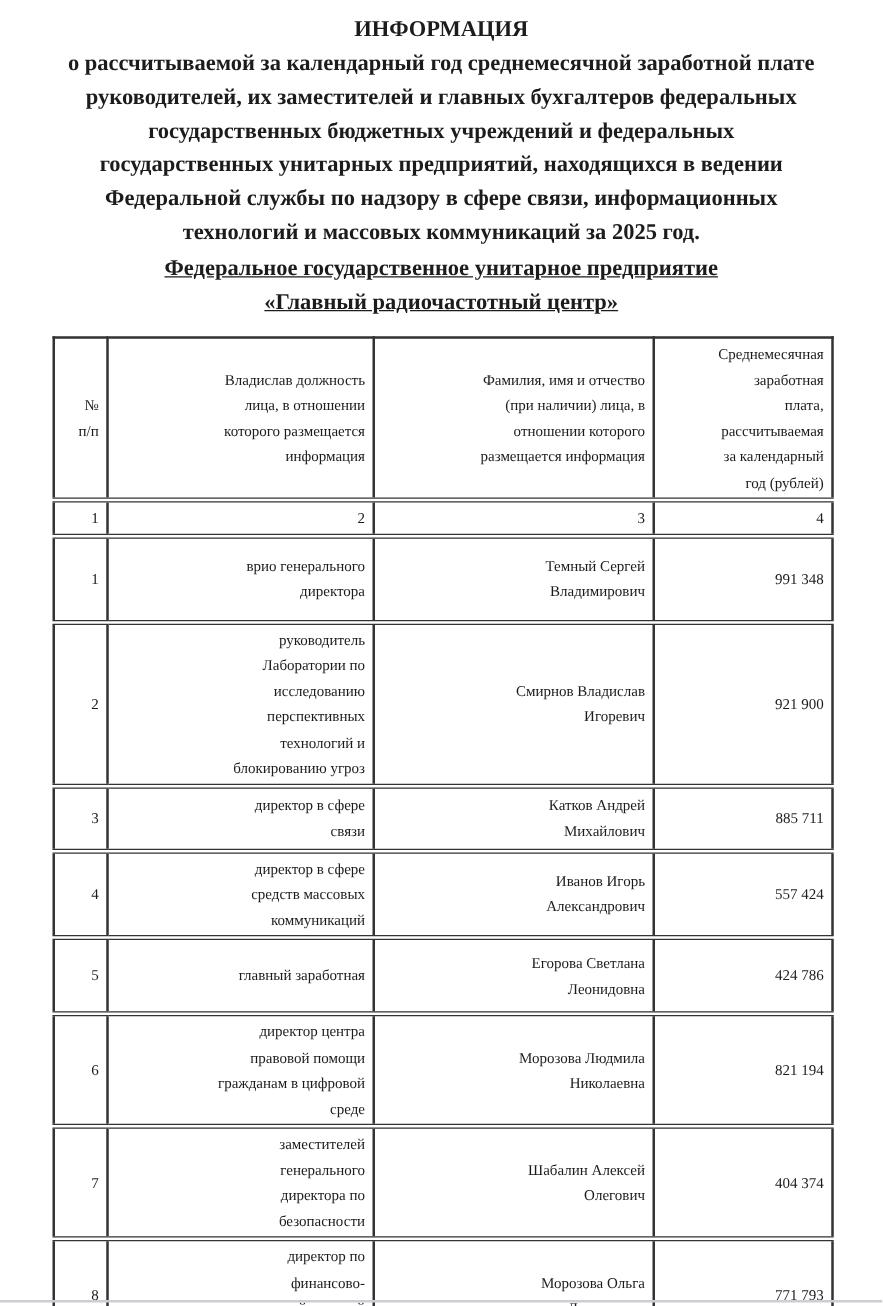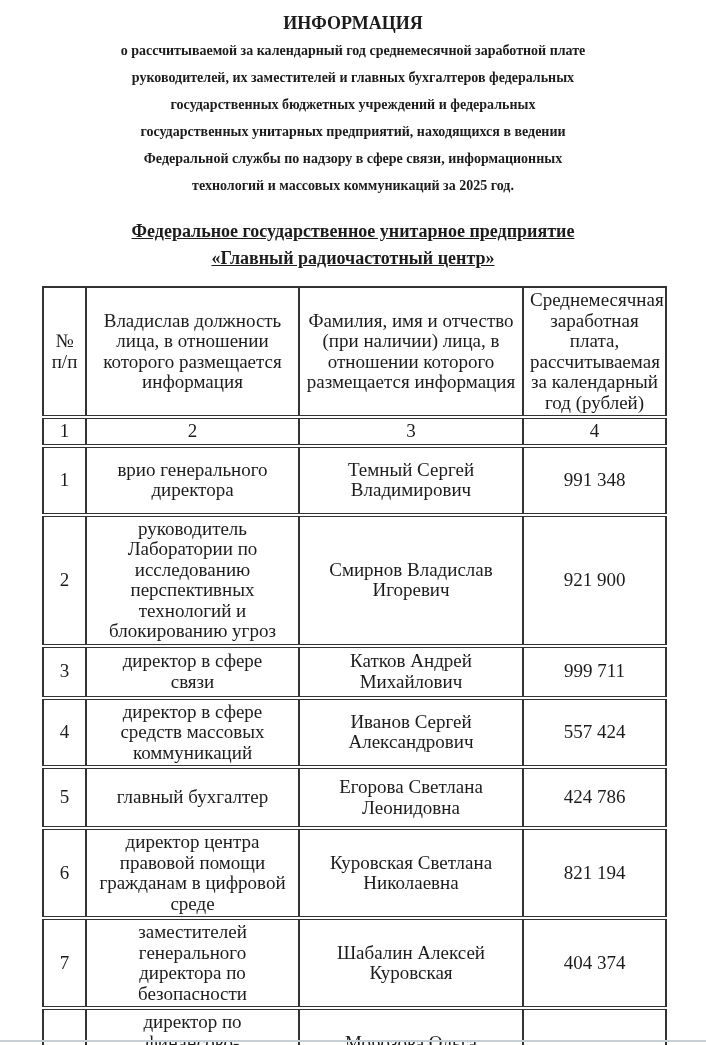--- a/index.html
+++ b/index.html
@@ -22,46 +22,46 @@
   .title-heading {
     text-align: center;
     font-weight: bold;
     font-size: 18px;
     line-height: 27px;
     white-space: pre-line;
   }
   .title-body {
     text-align: center;
     font-weight: bold;
-    font-size: 14px;
+    font-size: 18px;
     line-height: 27px;
     white-space: pre-line;
   }
   .subtitle {
-    margin-top: 19px;
+    margin-top: 2px;
     text-align: center;
     font-weight: bold;
     font-size: 18px;
     line-height: 27px;
     text-decoration: underline;
     white-space: pre-line;
   }
   table.salary-table {
     border-collapse: collapse;
     table-layout: fixed;
     width: 623px;
     margin-left: 22px;
     margin-top: 14px;
   }
   table.salary-table td,
   table.salary-table th {
     border: 2px solid #333333;
-    text-align: center;
+    text-align: right;
     vertical-align: middle;
-    font-size: 19px;
+    font-size: 12px;
     font-weight: normal;
     line-height: 20.5px;
     white-space: pre-line;
     padding: 2px 6px;
     overflow: hidden;
   }
   
   table.salary-table tr + tr td,
   table.salary-table tr + tr th {
     border-top: 4px double #333333;
@@ -146,56 +146,56 @@
         <td>Смирнов Владислав
 Игоревич</td>
         <td>921 900</td>
       </tr>
       <tr style="height:52px;">
         <td>3</td>
         <td>директор в сфере
 связи</td>
         <td>Катков Андрей
 Михайлович</td>
-        <td>999 711</td>
+        <td>885 711</td>
       </tr>
       <tr style="height:69px;">
         <td>4</td>
         <td>директор в сфере
 средств массовых
 коммуникаций</td>
-        <td>Иванов Сергей
+        <td>Иванов Игорь
 Александрович</td>
         <td>557 424</td>
       </tr>
       <tr style="height:61px;">
         <td>5</td>
-        <td>главный бухгалтер</td>
+        <td>главный заработная</td>
         <td>Егорова Светлана
 Леонидовна</td>
         <td>424 786</td>
       </tr>
       <tr style="height:83px;">
         <td>6</td>
         <td>директор центра
 правовой помощи
 гражданам в цифровой
 среде</td>
-        <td>Куровская Светлана
+        <td>Морозова Людмила
 Николаевна</td>
         <td>821 194</td>
       </tr>
       <tr style="height:87px;">
         <td>7</td>
         <td>заместителей
 генерального
 директора по
 безопасности</td>
         <td>Шабалин Алексей
-Куровская</td>
+Олегович</td>
         <td>404 374</td>
       </tr>
       <tr style="height:81px;">
         <td>8</td>
         <td>директор по
 финансово-
 хозяйственной
 деятельности</td>
         <td>Морозова Ольга
 Леонидовна</td>

